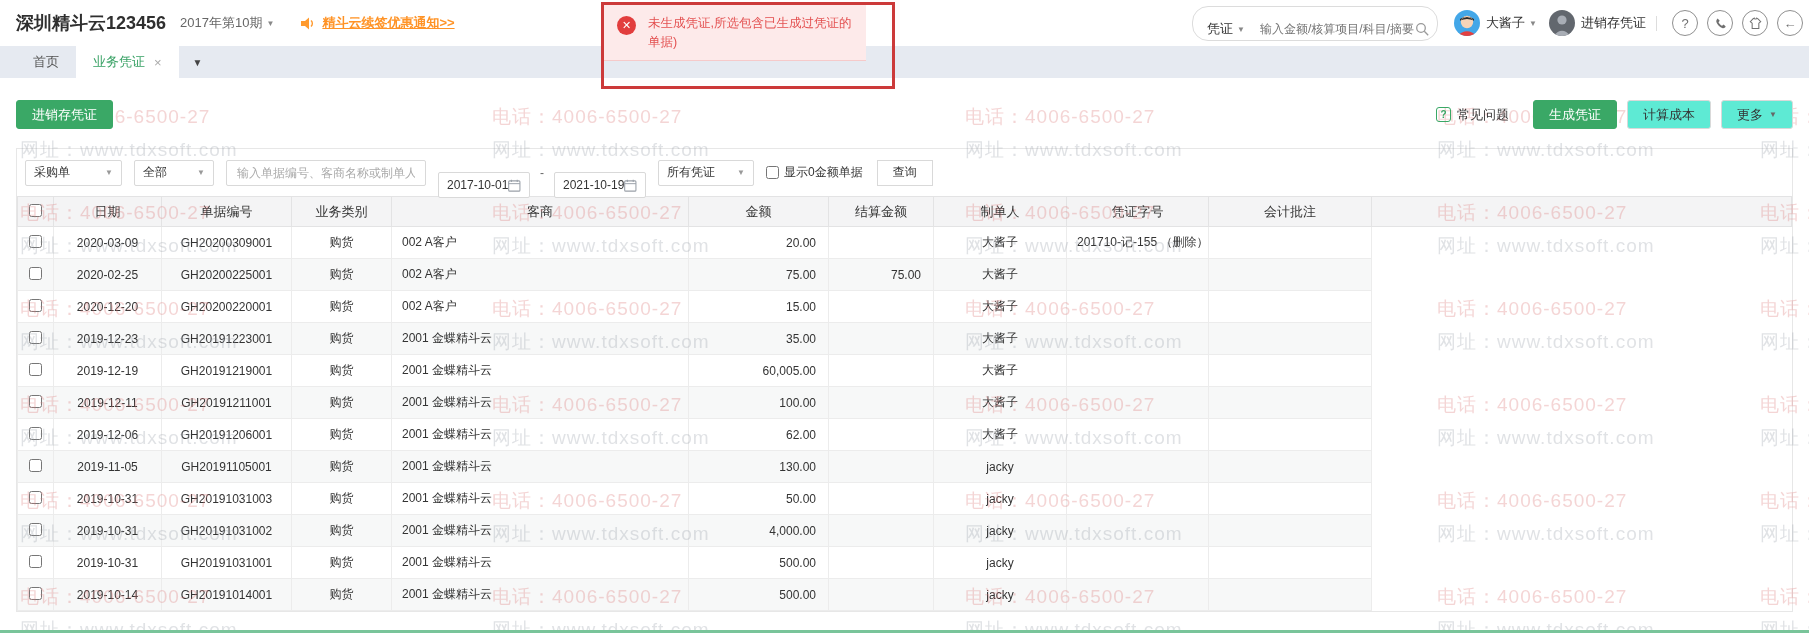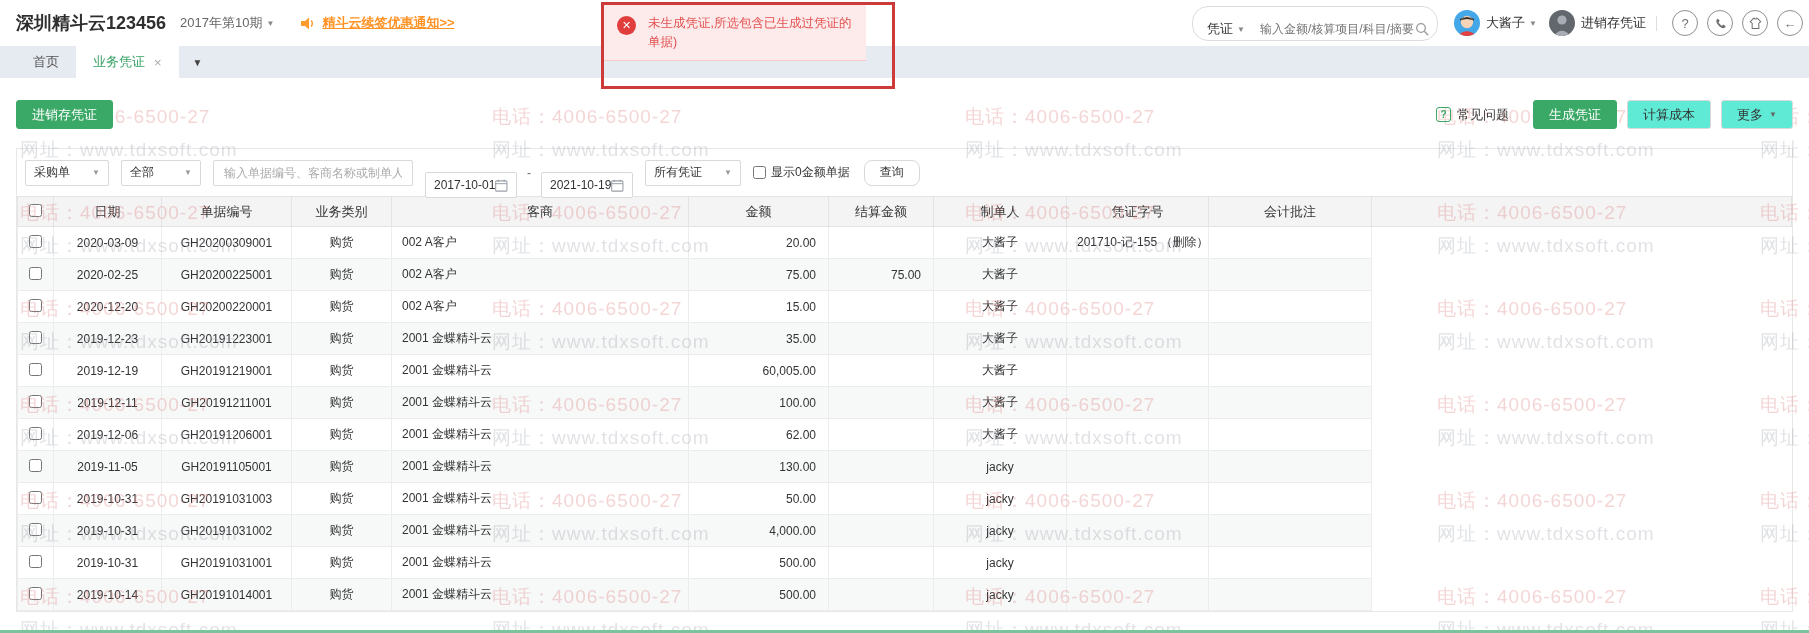--- a/index.html
+++ b/index.html
@@ -57,28 +57,28 @@
     display:flex; align-items:center; justify-content:center; margin-right:6px; }
   .btn-plain .caret { color:#666; margin-left:6px; }
 
   
   .panel { position:absolute; left:16px; top:148px; width:1777px; border:1px solid #e7e7e7; background:#fff; z-index:2; }
   .filter-row { height:47px; display:flex; align-items:center; padding-left:8px; }
   .ctl { height:26px; border:1px solid #d9d9d9; border-radius:2px; background:#fff; display:flex; align-items:center;
     font-size:12px; color:#333; padding:0 8px; margin-right:12px; white-space:nowrap; }
   .sel { justify-content:space-between; cursor:pointer; }
   .sel .caret { font-size:8px; color:#999; }
-  .w1 { width:84px;font-family:Liberation Serif, serif; } .w2 { width:80px; } .w3 { width:96px; }
+  .w1 { width:97px;font-family:Liberation Serif, serif; } .w2 { width:80px; } .w3 { width:96px; }
   input.ctl { width:200px; padding:0 10px; outline:none; }
   input.ctl::placeholder { color:#aaa; }
   .date { width:92px; justify-content:space-between; cursor:pointer;margin-top:25px; }
   .date-dash { margin:0 10px 0 -2px; color:#666; font-size:12px; }
   .chk-wrap { display:flex; align-items:center; font-size:12px; color:#333; margin-right:14px; }
   .chk-wrap input { margin-right:5px; }
-  .query-btn { height:26px; padding:0 15px; background:#fff; border:1px solid #d9d9d9; border-radius:8px; font-size:12px; color:#333; cursor:pointer; }
+  .query-btn { height:26px; padding:0 15px; background:#fff; border:1px solid #d9d9d9; border-radius:0; font-size:12px; color:#333; cursor:pointer; }
 
   table { width:100%; border-collapse:collapse; table-layout:fixed; }
   th { background:#f4f4f5; height:30px; font-size:13px; font-weight:normal; color:#333; border:1px solid #e3e3e4; text-align:center; white-space:nowrap; }
   td { height:32px; font-size:12px; color:#333; border:1px solid #ececec; padding:0 10px; white-space:nowrap; overflow:hidden; background:#fff; }
   tbody tr:nth-child(even) td { background:#f7f8f8; }
   td.c, th.c { text-align:center; } td.r { text-align:right; padding-right:12px; } td.l { text-align:left; }
   td.chk { padding:0; }
   td.filler, tbody tr:nth-child(even) td.filler { background:#fff; border-top:none; border-right:none; border-bottom:none; border-left:1px solid #ececec; }
   th.filler { background:#f4f4f5; }
   input[type=checkbox] { width:13px; height:13px; accent-color:#3aa866; }

